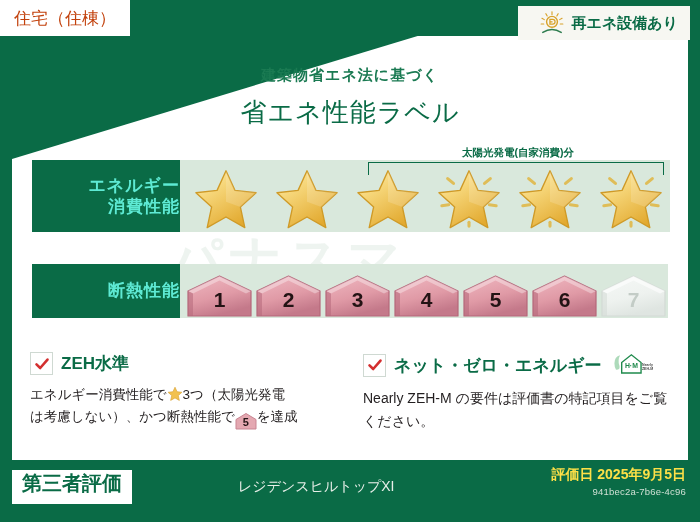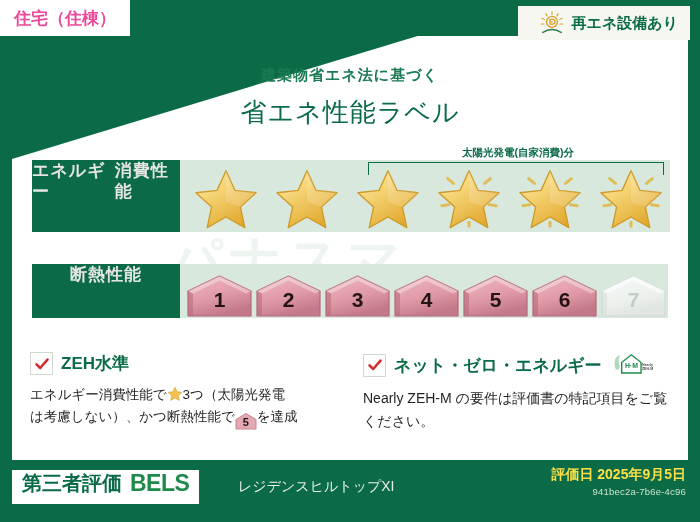--- a/index.html
+++ b/index.html
@@ -8,21 +8,21 @@
     background:#0a6b46;
     font-family:"Liberation Sans","DejaVu Sans",sans-serif;
     position:relative;
   }
   #root{position:absolute;inset:0;background:#0a6b46;}
 
   
   .tag-jutaku{
     position:absolute;left:0px;top:0px;width:130px;height:36px;
     background:#ffffff;display:flex;align-items:center;justify-content:center;
-    color:#ec4899;font-weight:bold;font-size:17px;letter-spacing:0px;
+    color:#c2410c;font-weight:normal;font-size:17px;letter-spacing:0px;
     z-index:6;
   }
 
   
   .tag-saiene{
     position:absolute;right:10px;top:6px;height:34px;
     background:#f7f7f2;display:flex;align-items:center;gap:6px;
     padding:0 12px 0 20px;z-index:6;
   }
   .tag-saiene .lbl{color:#0a6b46;font-weight:bold;font-size:15px;white-space:nowrap;}
@@ -46,22 +46,22 @@
     position:absolute;left:170px;top:225px;z-index:3;
     font-size:52px;font-weight:bold;color:rgba(120,170,140,.13);
     letter-spacing:6px;pointer-events:none;white-space:nowrap;
   }
 
   
   .perf-row{position:absolute;left:32px;right:32px;height:72px;z-index:4;display:flex;}
   .perf-row.energy{top:160px;}
   .perf-row.insul{top:264px;height:54px;}
   .perf-label{
-    width:148px;flex:0 0 148px;background:#0a6b46;color:#e5e5e5;
-    display:flex;flex-direction:row;align-items:flex-start;justify-content:center;
+    width:148px;flex:0 0 148px;background:#0a6b46;color:#5eead4;
+    display:flex;flex-direction:column;align-items:flex-end;justify-content:center;
     font-weight:bold;font-size:17px;line-height:1.25;letter-spacing:1px;
   }
   .perf-label .l2{font-size:17px;}
   .perf-body{
     flex:1;background:#d9e8dc;position:relative;display:flex;align-items:flex-end;
   }
 
   
   .stars{display:flex;align-items:center;gap:2px;padding-left:6px;width:100%;}
   .star-cell{position:relative;width:79px;height:70px;display:flex;align-items:center;justify-content:center;}
@@ -427,21 +427,20 @@
           <text x="44" y="22" font-family="Liberation Sans, sans-serif" font-size="4.4" font-weight="bold" fill="#4a4a4a" text-anchor="middle">ZEH-M</text>
         </svg>
       </span>
     </div>
     <div class="info-body">Nearly ZEH-M の要件は評価書の特記項目をご覧ください。</div>
   </div>
 
   <div class="footer">
     <div class="bels-box">
       <span class="daisansha">第三者評価</span>
-      <span class="bels">BELS</span>
     </div>
     <div class="bldg-name">レジデンスヒルトップXI</div>
     <div class="foot-right">
       <div class="foot-date">
         <span>評価日</span>
         <span>2025年9月5日</span>
       </div>
       <div class="foot-id">941bec2a-7b6e-4c96</div>
     </div>
   </div>

